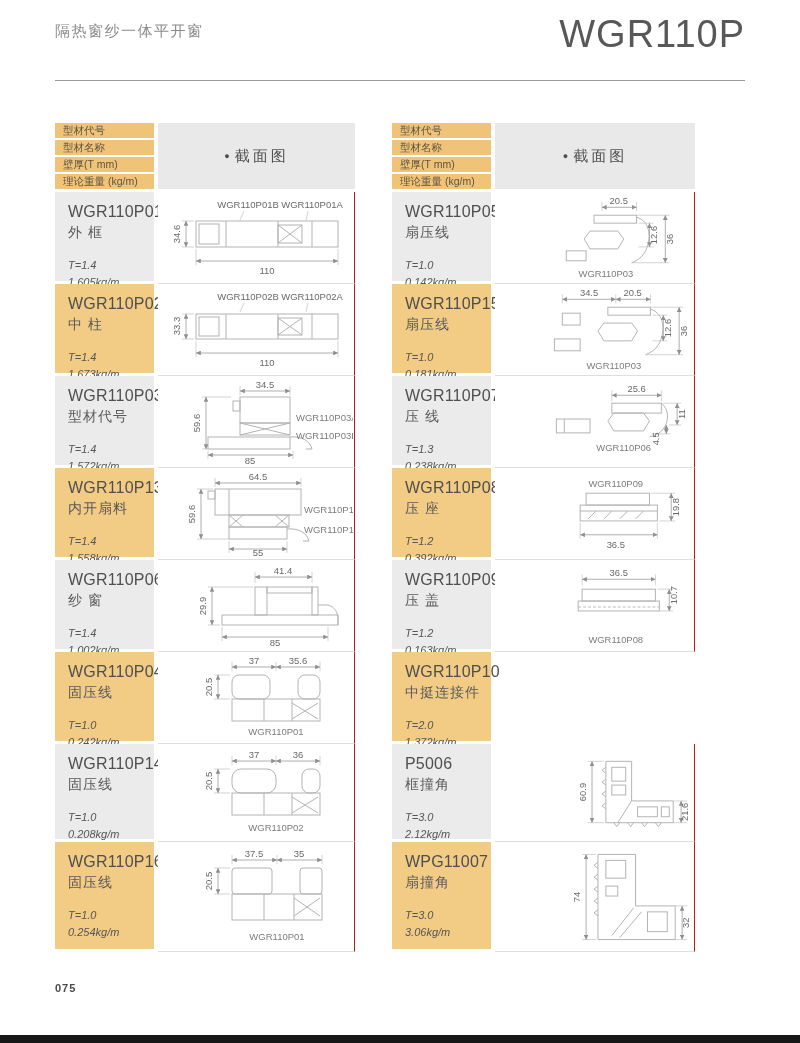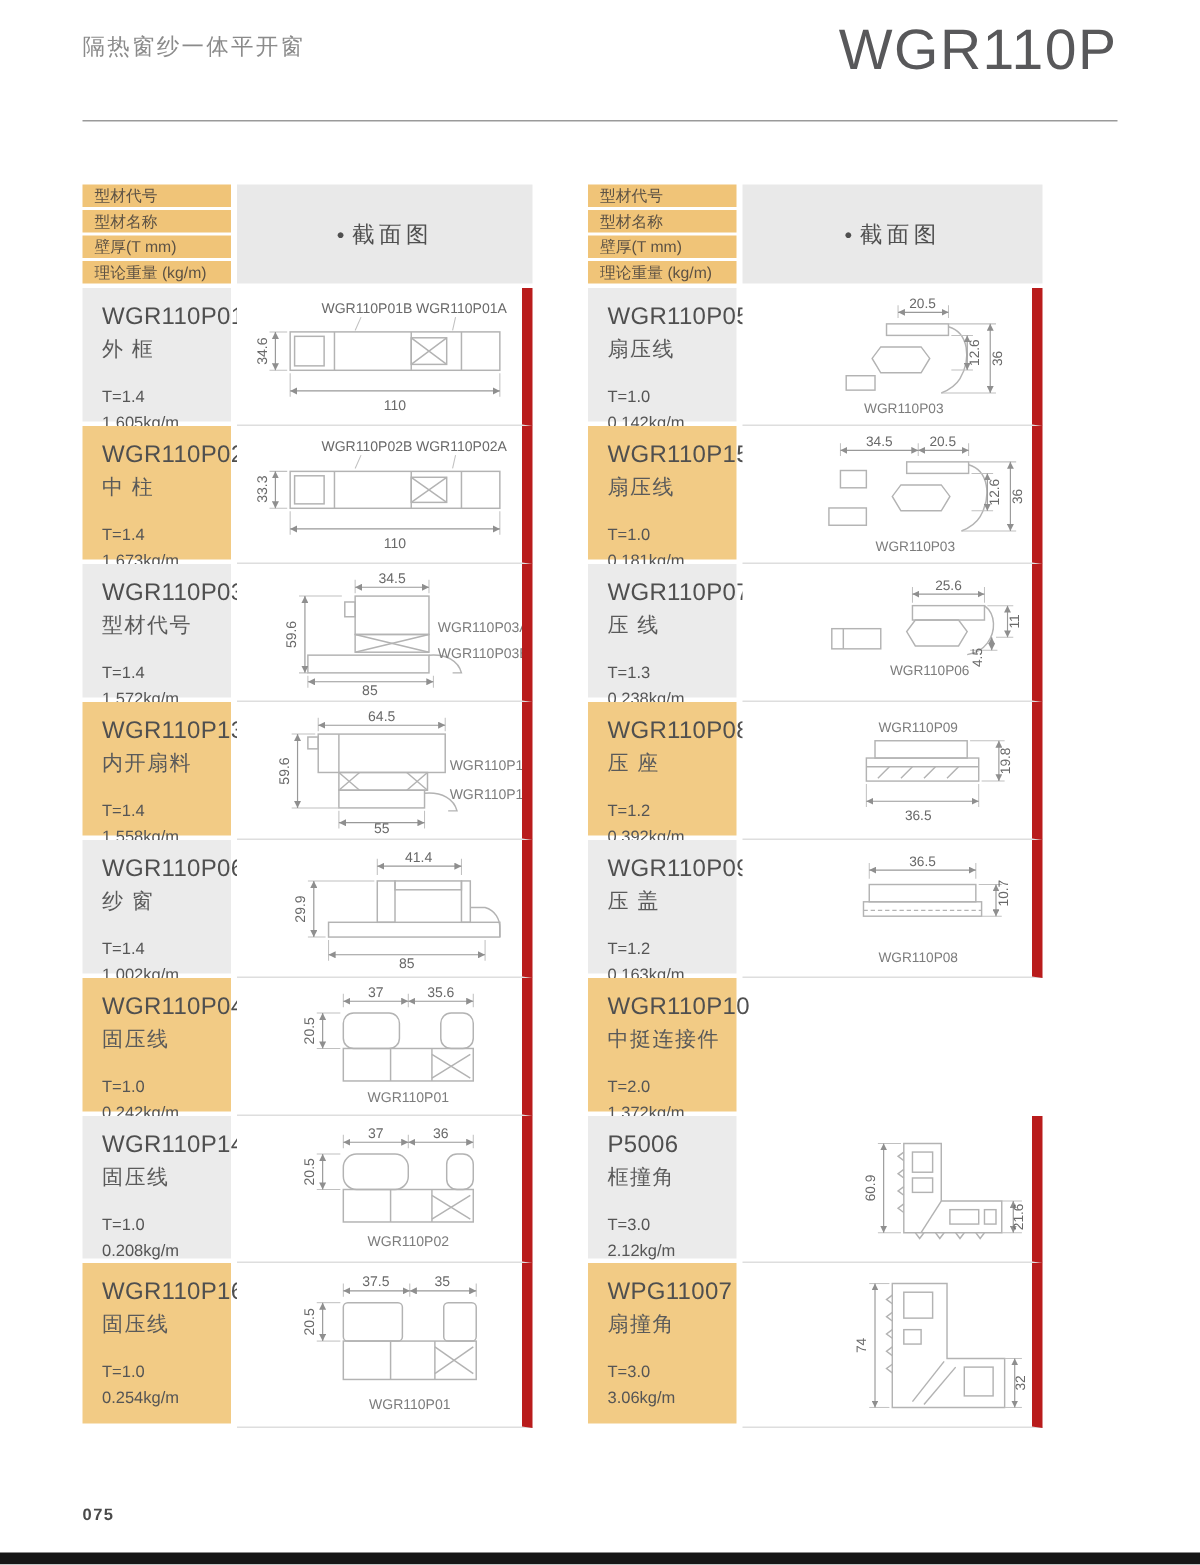--- a/index.html
+++ b/index.html
@@ -23,36 +23,36 @@
     display:flex; align-items:center; padding-left:8px; }
   .hsection { flex:1; background:#e9e9e9; display:flex; align-items:center;
     justify-content:center; font-size:15px; color:#4f4f4f; letter-spacing:3px; }
   .bullet { font-size:9px; margin-right:5px; letter-spacing:0; color:#4f4f4f; }
 
   .row { display:flex; gap:4px; }
   .rh1 { height:92px; } .rh2 { height:98px; } .rh3 { height:110px; }
   .cinfo { width:99px; box-sizing:border-box; padding:11px 2px 0 13px; height:calc(100% - 3px); }
   .tbody .row:nth-child(odd)  .cinfo { background:#ebebeb; }
   .tbody .row:nth-child(even) .cinfo { background:#f2cb85; }
-  .cdiag { flex:1; background:#fff; border-bottom:1px solid #dedede; border-right:7px solid #b91c1c;
+  .cdiag { flex:1; background:#fff; border-bottom:1px solid #dedede; border-right:1px solid #b91c1c;
     display:flex; align-items:center; justify-content:center; overflow:hidden; }
   .code { font-size:16px; color:#4f4f4f; white-space:nowrap; letter-spacing:0.2px; }
   .pname { font-size:14px; color:#5a5a5a; margin-top:3px; letter-spacing:1px; }
-  .spec { margin-top:15px; font-size:11px; color:#555; line-height:1.55; }
+  .spec { margin-top:15px; font-size:11px; color:#555; line-height:1.55;font-style:italic; }
 
   svg.dwg { display:block; }
   .pf { fill:none; stroke:#b3b3b3; stroke-width:1; }
   .pw { fill:#ffffff; stroke:#b3b3b3; stroke-width:1; }
   .dl { stroke:#999999; stroke-width:0.8; fill:none; }
   .el { stroke:#c0c0c0; stroke-width:0.7; }
   .dsh { stroke:#b3b3b3; stroke-width:0.9; stroke-dasharray:3 2; }
   text.dt { font-family:"Liberation Sans",sans-serif; font-size:9.5px; fill:#696969; }
   text.rt { font-family:"Liberation Sans",sans-serif; font-size:9.5px; fill:#7c7c7c; }
 
-  .pagenum { position:absolute; left:55px; top:1004px; font-size:11px; font-weight:bold;
+  .pagenum { position:absolute; left:55px; top:982px; font-size:11px; font-weight:bold;
     color:#4a4a4a; letter-spacing:1px; }
   .bottom-edge { position:absolute; left:0; right:0; bottom:0; height:8px; background:#161616; }
 </style>
 </head>
 <body>
 
 <svg width="0" height="0" style="position:absolute">
   <defs>
     <marker id="ar" viewBox="0 0 7 7" refX="7" refY="3.5" markerWidth="6" markerHeight="6" orient="auto-start-reverse">
       <path d="M0,0 L7,3.5 L0,7 Z" fill="#8f8f8f"></path>

